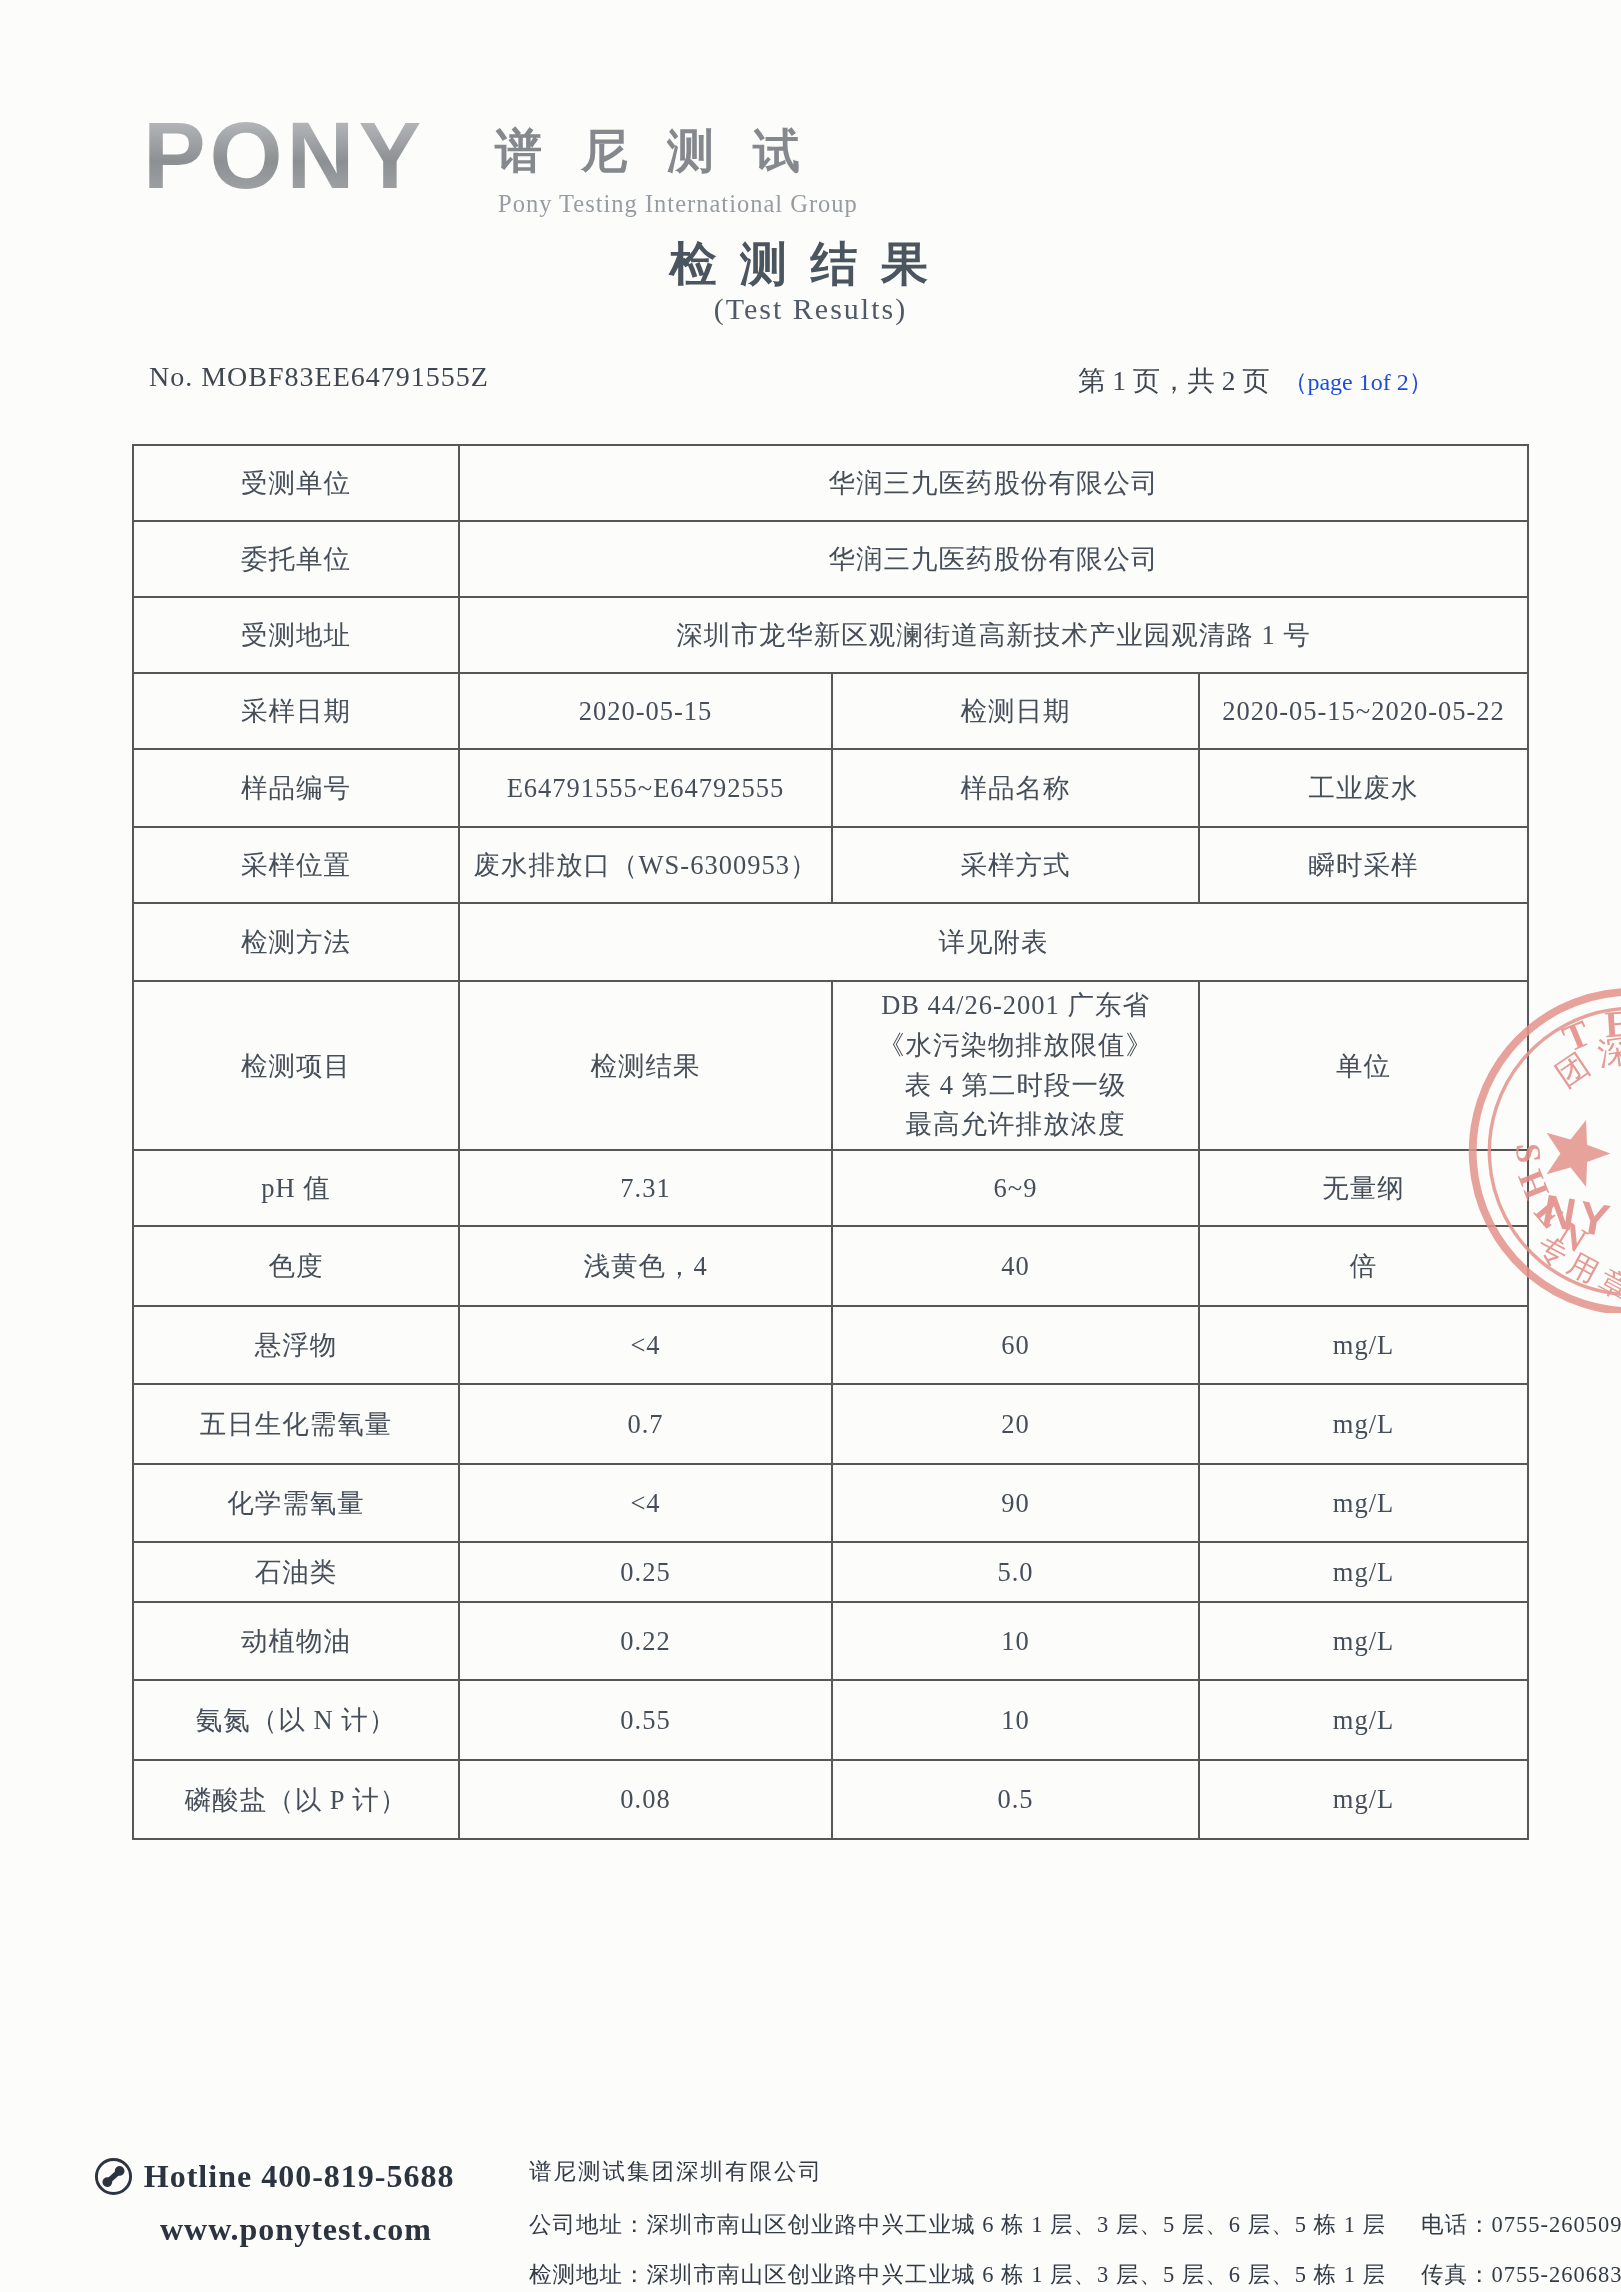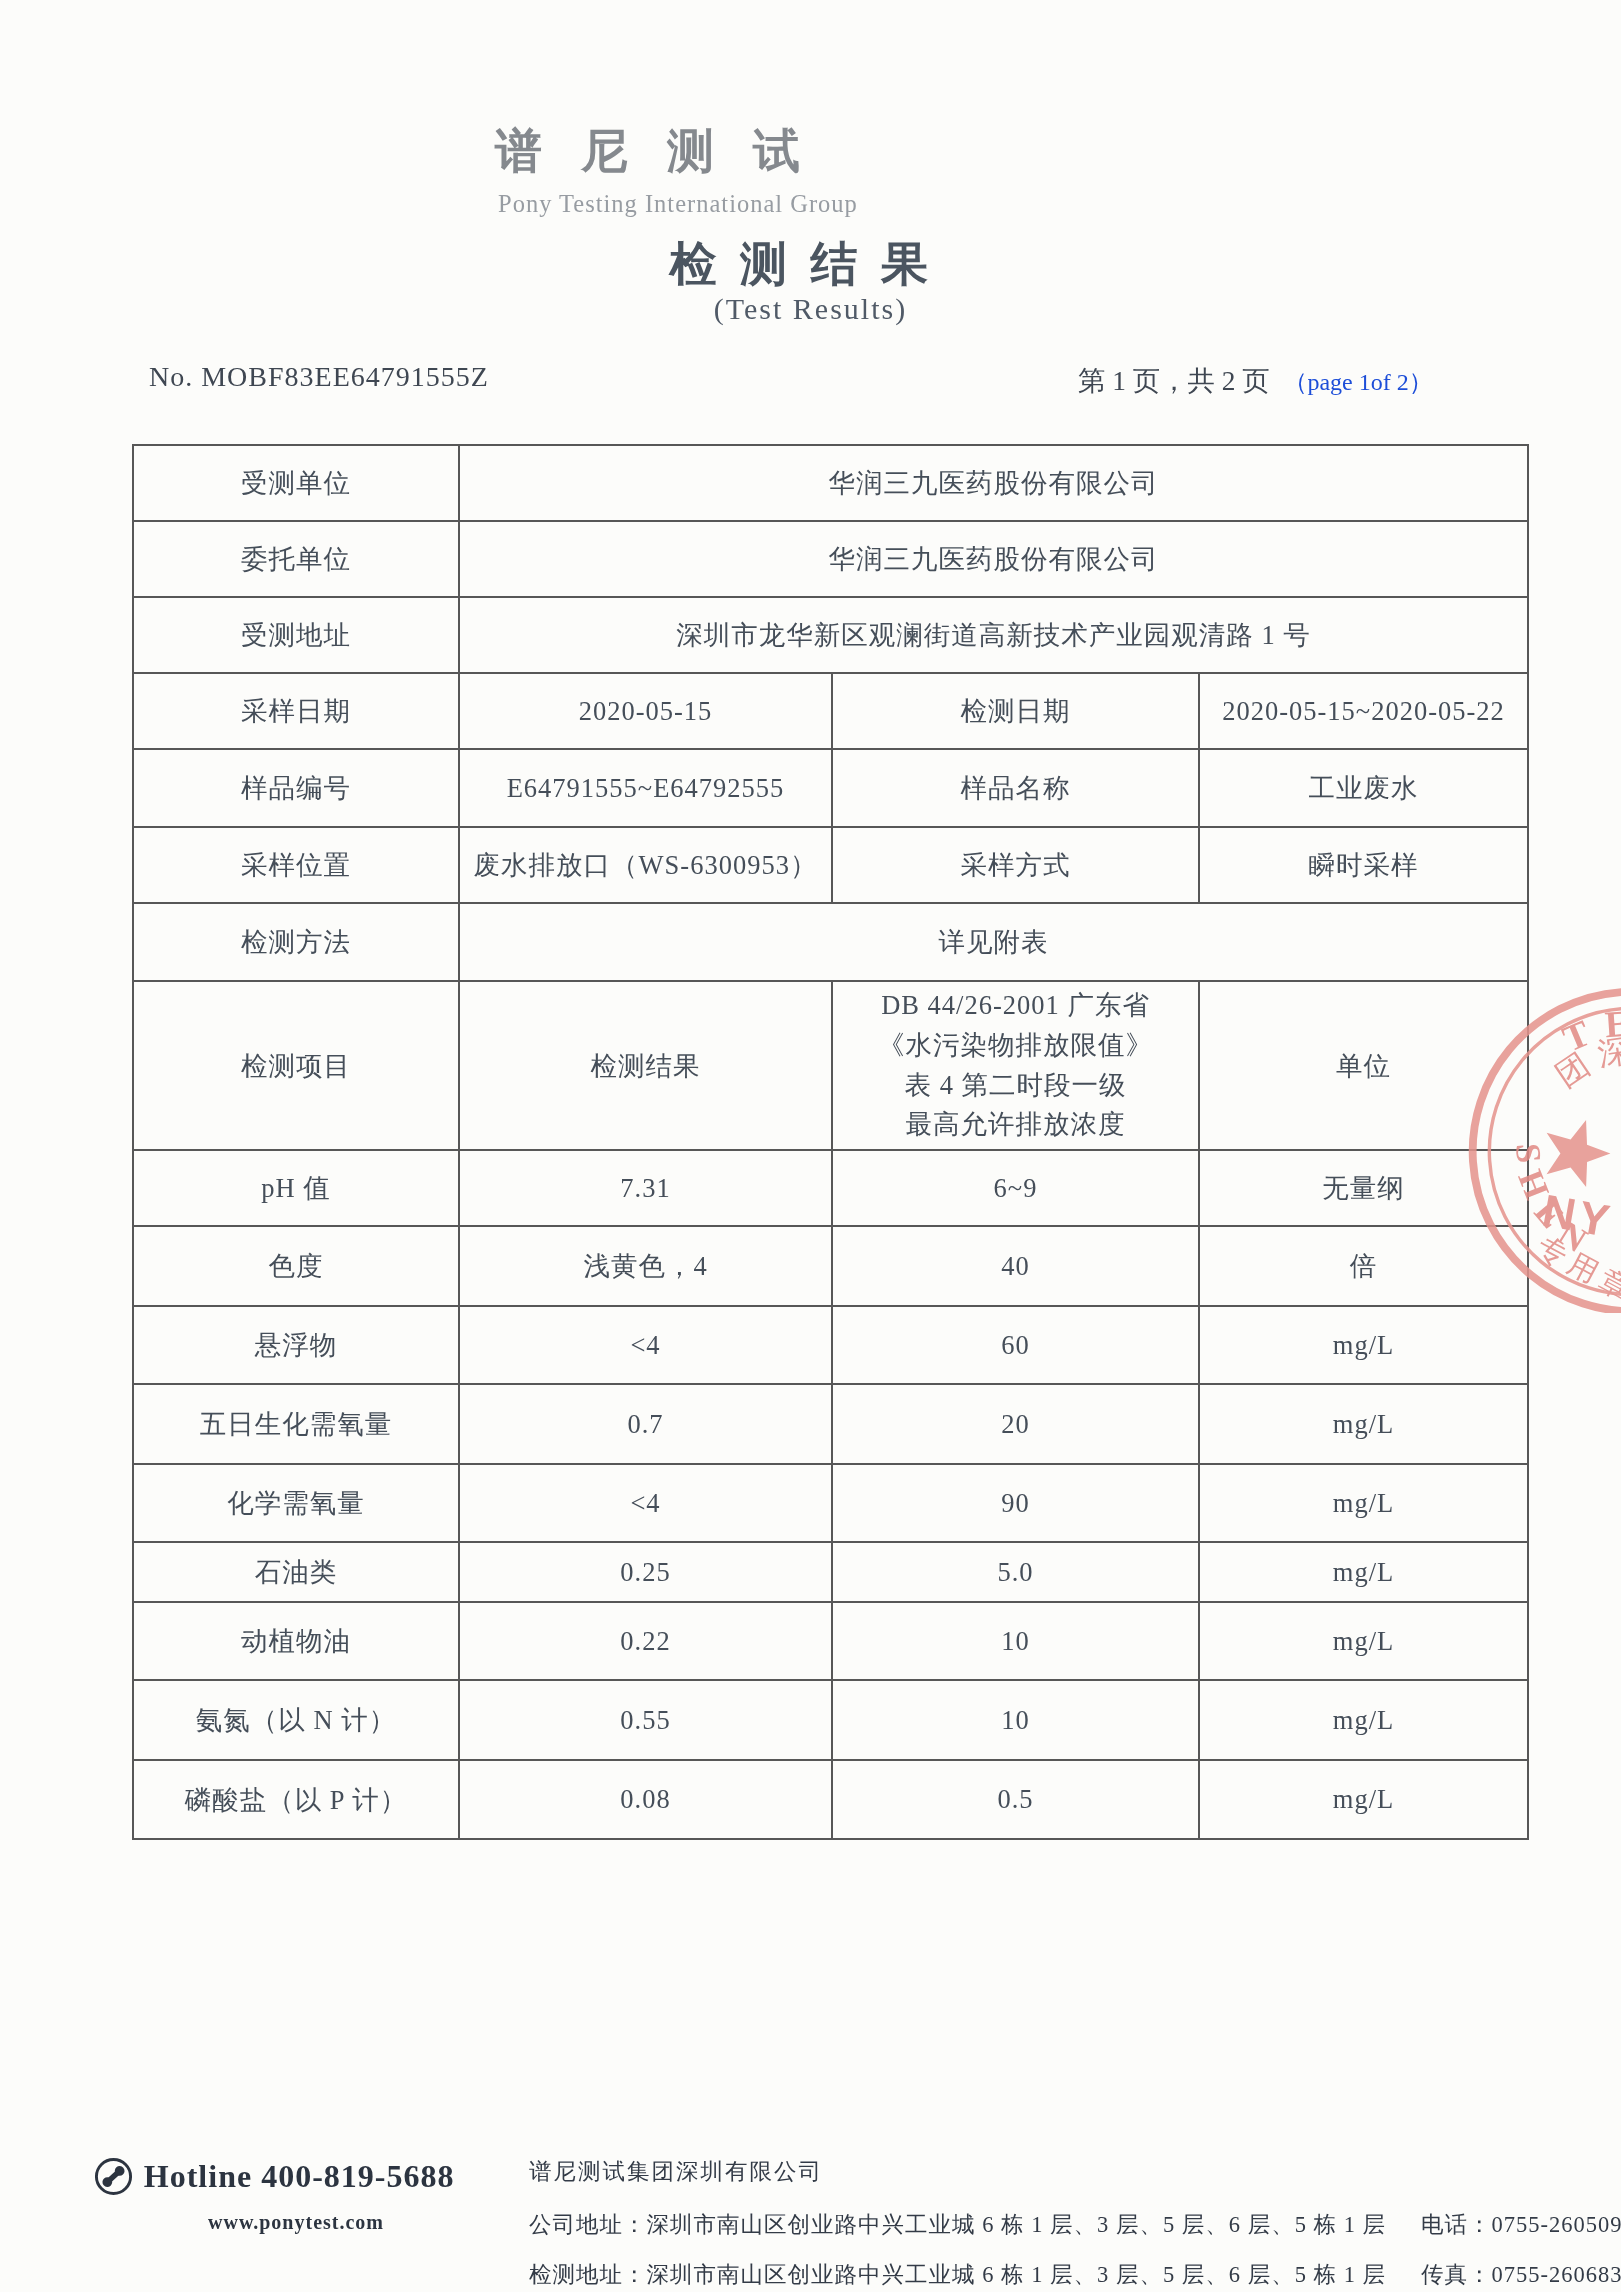--- a/index.html
+++ b/index.html
@@ -75,35 +75,36 @@
     position:absolute;left:93px;top:2156px;width:377px;
     color:#2c3440;text-align:center;
   }
   .hotline{
     display:flex;align-items:center;justify-content:flex-start;
     font-size:32px;font-weight:bold;letter-spacing:1px;white-space:nowrap;
   }
   .phone-badge{margin-right:9.8px;display:inline-flex;}
   .website{
     margin-top:13.7px;margin-left:29px;
-    font-size:20px;font-weight:bold;letter-spacing:1px;
+    font-size:32px;font-weight:bold;letter-spacing:1px;
   }
   .footer-right{
     position:absolute;left:529px;top:2156px;width:1059px;
     font-size:22.5px;color:#333b47;white-space:nowrap;
   }
   .fr-company{margin-bottom:21.6px;letter-spacing:2px;}
   .fr-line{margin-bottom:19.6px;letter-spacing:1px;}
   .fr-line .contact{margin-left:35px;}
 </style>
 </head>
 <body>
 
 <div class="page">
 
+  <div class="logo-pony">PONY</div>
   <div class="logo-cn">谱尼测试</div>
   <div class="logo-en">Pony Testing International Group</div>
 
   <div class="title-cn">检测结果</div>
   <div class="title-en">(Test Results)</div>
 
   <div class="report-no">No. MOBF83EE64791555Z</div>
   <div class="page-info">
     <span>第 1 页，共 2 页</span><span class="pi-en">（page 1of 2）</span>
   </div>

